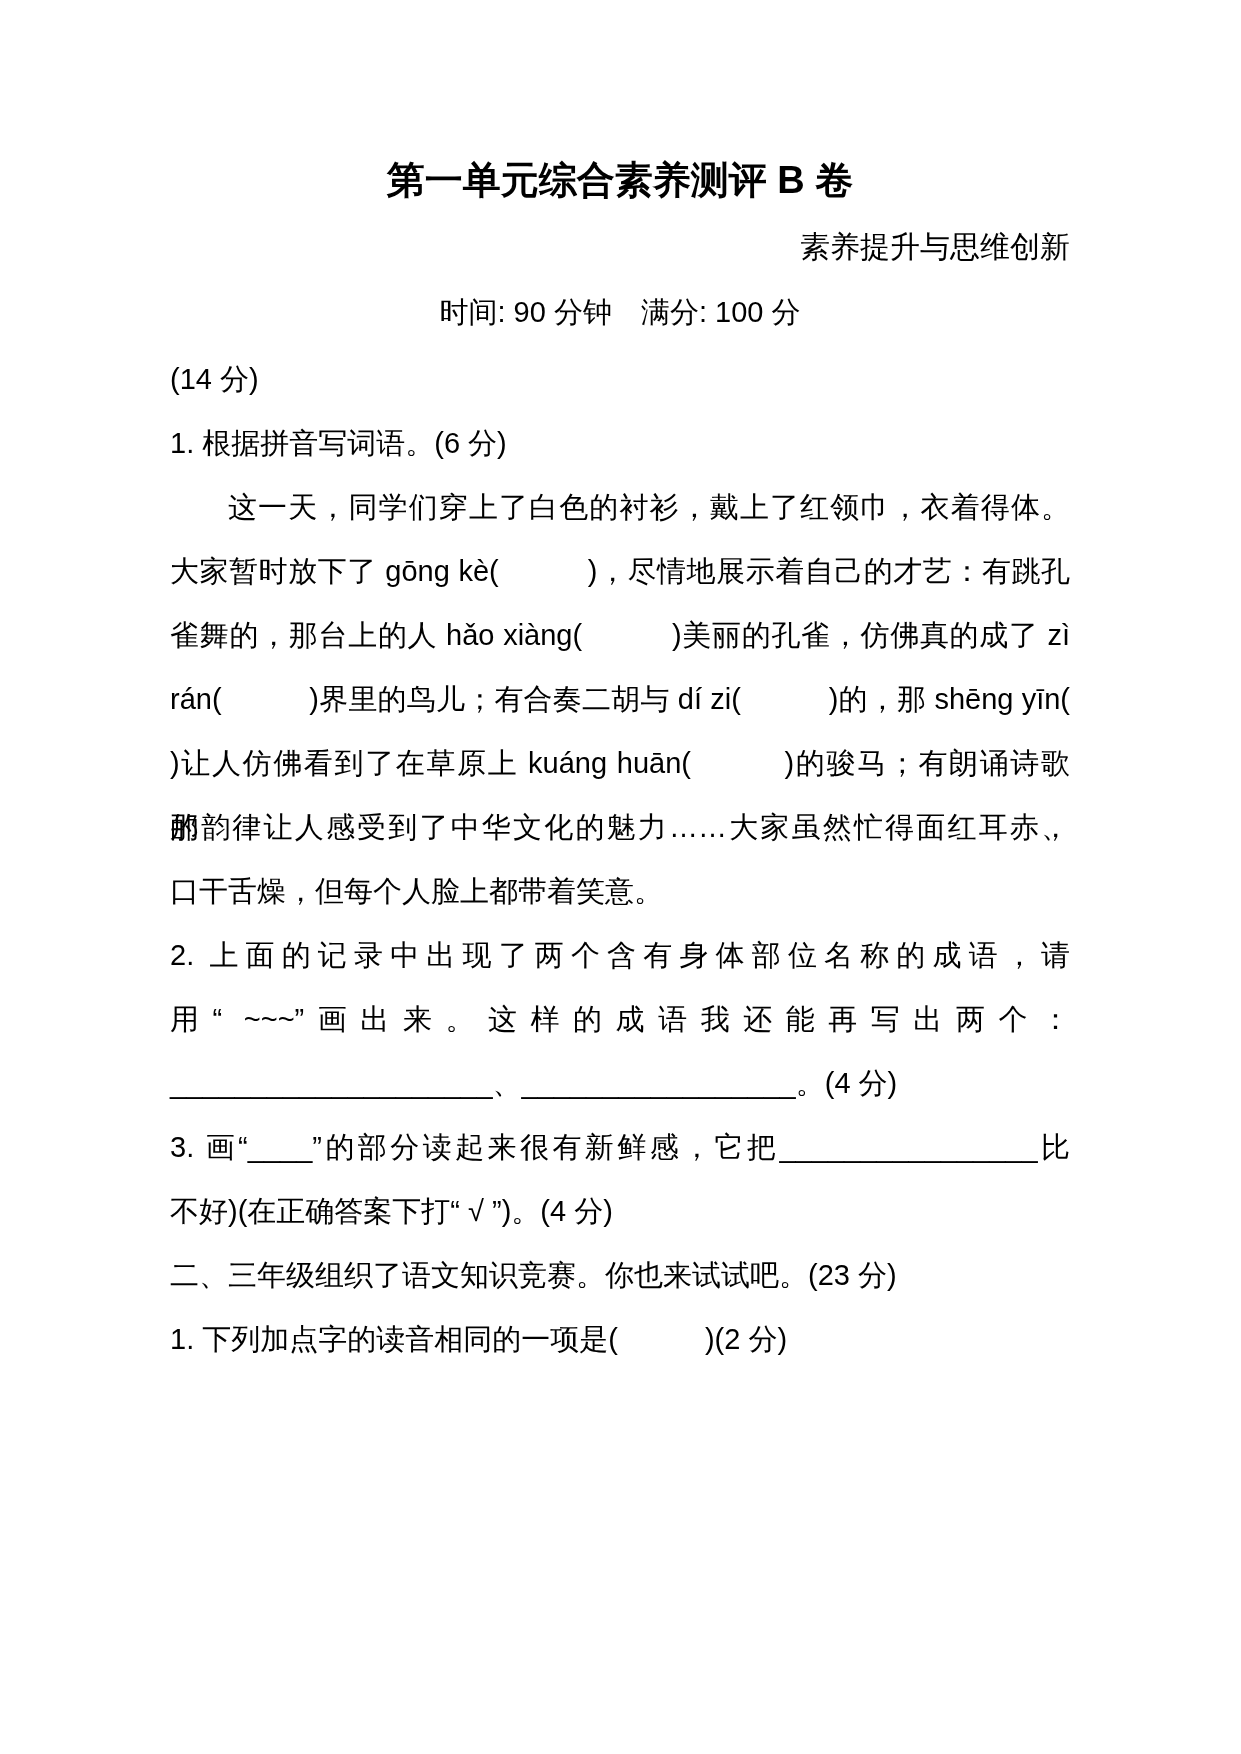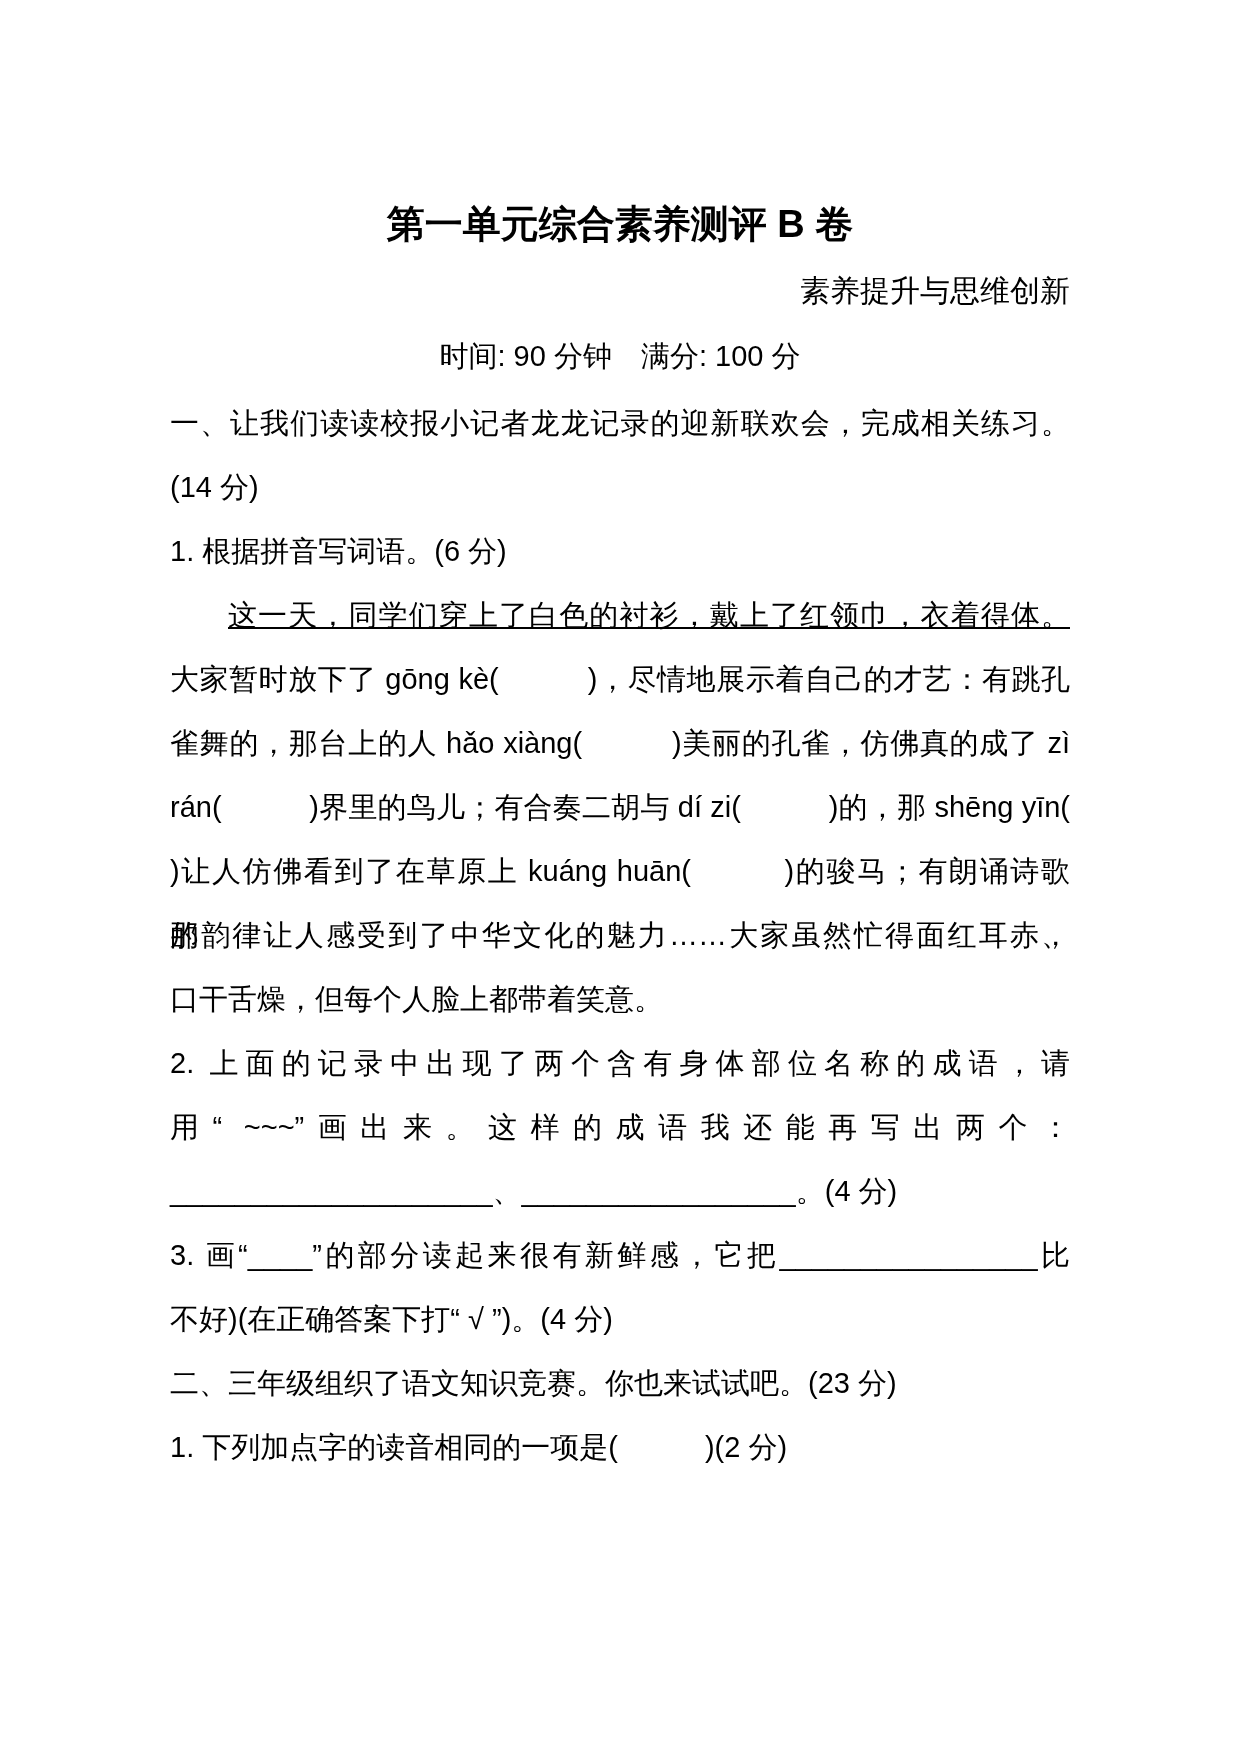--- a/index.html
+++ b/index.html
@@ -14,21 +14,21 @@
     font-family: "Liberation Sans", "DejaVu Sans", sans-serif;
   }
   .page {
     box-sizing: border-box;
     width: 1241px;
     height: 1754px;
     padding: 0 171px 0 170px;
     overflow: hidden;
     background: #ffffff;
   }
-  .header { padding-top: 156px; margin-top: 44px; }
+  .header { padding-top: 156px; }
   .title {
     margin: 0;
     font-size: 38px;
     line-height: 48px;
     font-weight: 700;
     text-align: center;
   }
   .subtitle {
     margin-top: 24px;
     font-size: 30px;
@@ -49,38 +49,36 @@
   .line {
     height: 64px;
     line-height: 64px;
   }
   .line.fill {
     text-align: justify;
     text-align-last: justify;
   }
   .line.indent {
     text-indent: 58px;
-    text-decoration: underline;
   }
   .u {
     text-underline-offset: 9px;
     text-decoration-thickness: 1.5px;
   }
 </style>
 </head>
 <body>
 
 <div class="page">
   <div class="header">
     <h1 class="title">第一单元综合素养测评 B 卷</h1>
     <div class="subtitle">素养提升与思维创新</div>
     <div class="meta">时间: 90 分钟　满分: 100 分</div>
   </div>
   <div class="content">
-      <div class="line fill"><span>一、让我们读读校报小记者龙龙记录的迎新联欢会，完成相关练习。</span></div>
       <div class="line"><span>(14 分)</span></div>
       <div class="line"><span>1. 根据拼音写词语。(6 分)</span></div>
       <div class="line fill indent"><span>这一天，同学们穿上了白色的衬衫，戴上了红领巾，衣着得体。</span></div>
       <div class="line fill"><span>大家暂时放下了 gōng kè(　　　)，尽情地展示着自己的才艺：</span><span class="u">有跳孔</span></div>
       <div class="line fill"><span class="u">雀舞的，那台上的人 hǎo xiàng(　　　)美丽的孔雀，仿佛真的成了 zì</span></div>
       <div class="line fill"><span class="u">rán(　　　)界里的鸟儿</span><span>；有合奏二胡与 dí zi(　　　)的，那 shēng yīn(</span></div>
       <div class="line fill"><span>)让人仿佛看到了在草原上 kuáng huān(　　　)的骏马；有朗诵诗歌的，</span></div>
       <div class="line fill"><span>那韵律让人感受到了中华文化的魅力……大家虽然忙得面红耳赤、</span></div>
       <div class="line"><span>口干舌燥，但每个人脸上都带着笑意。</span></div>
       <div class="line fill"><span>2. 上面的记录中出现了两个含有身体部位名称的成语，请</span></div>

